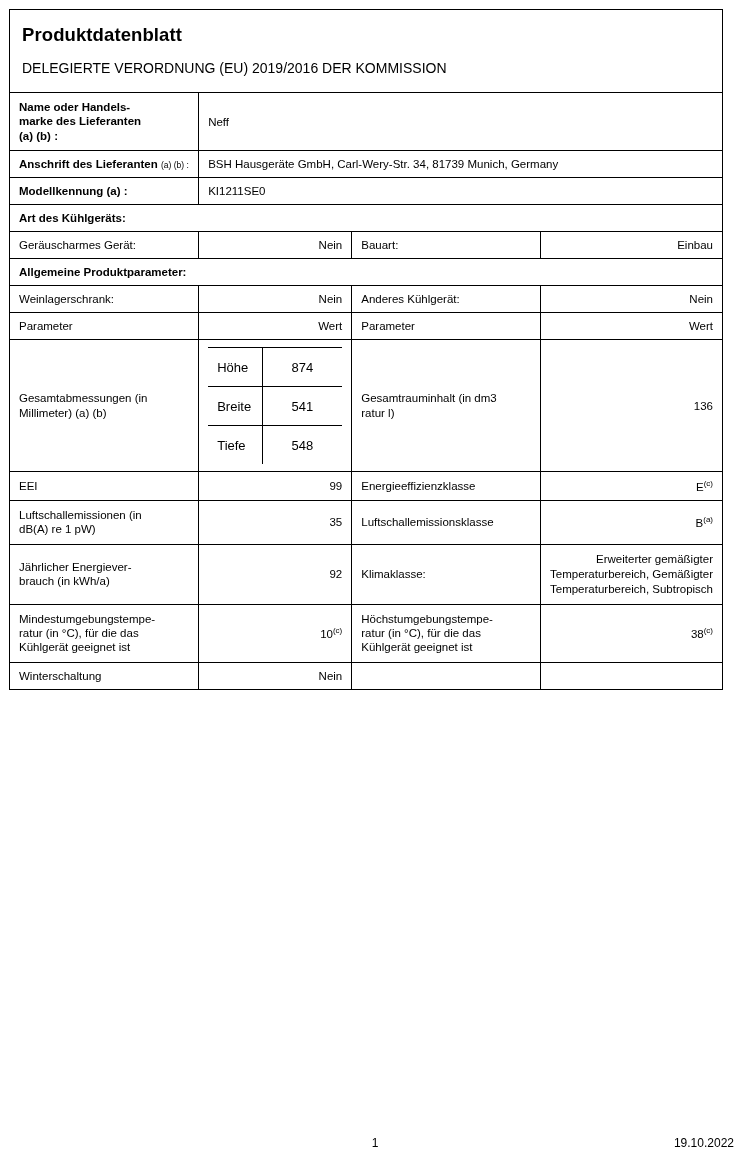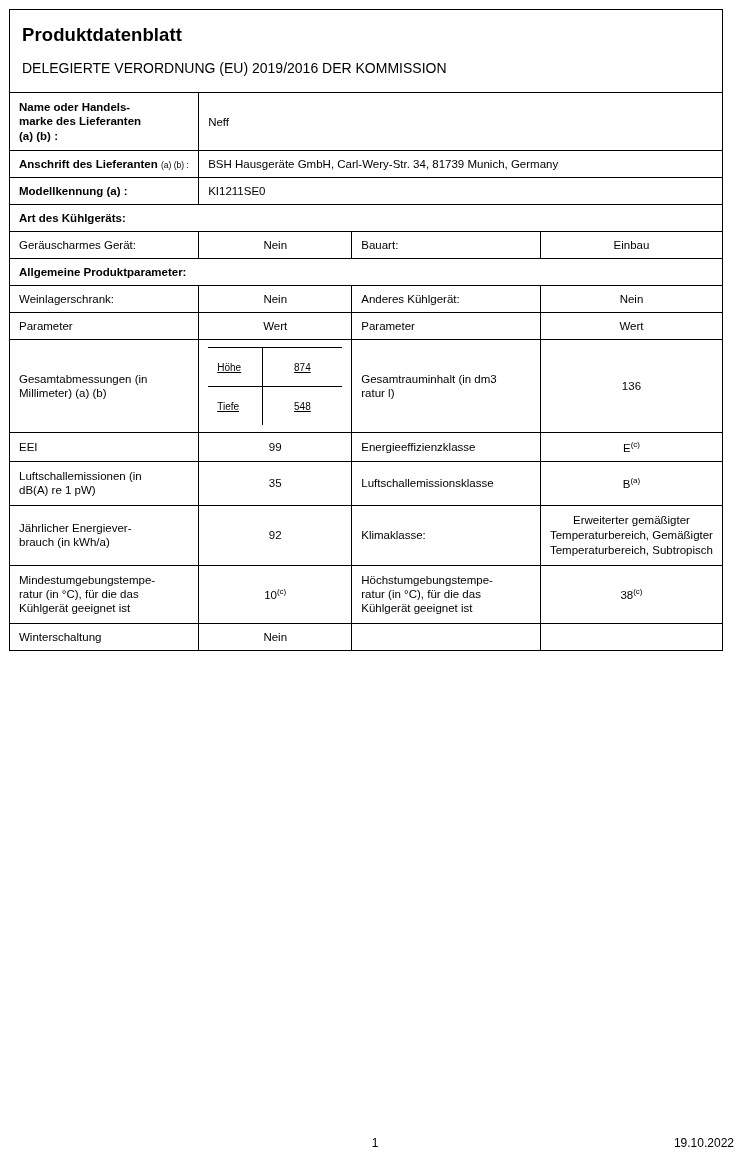--- a/index.html
+++ b/index.html
@@ -46,36 +46,35 @@
     border-collapse: collapse;
     table-layout: fixed;
     font-size: 11.5px;
   }
   table.main td {
     border-top: 1px solid #000;
     padding: 7px 9px;
     vertical-align: middle;
   }
   .b { font-weight: bold; }
-  .c { text-align: center; }
+  .c { text-align: right; }
   .sup {
     font-size: 8px;
     vertical-align: super;
   }
   .small-lbl {
     font-size: 8.5px;
     font-weight: normal;
   }
   .vline { border-left: 1px solid #000; }
   .nested {
     width: 100%;
     border-collapse: collapse;
     table-layout: fixed;
-    font-size: 10px;
-    text-decoration: underline;
+    font-size: 13px;
   }
   .nested td {
     border: none;
     border-bottom: 1px solid #000;
     padding: 7px 9px;
     height: 24px;
   }
   .nested tr:last-child td { border-bottom: none; }
   .nested td.num {
     border-left: 1px solid #000;
@@ -182,20 +181,24 @@
           <span>Millimeter) (a) (b)</span>
         </td>
         <td class="vline nopad">
           <table class="nested">
             <tbody>
                   <tr>
               <td>Höhe</td>
               <td class="num">874</td>
             </tr>
             <tr>
+              <td>Breite</td>
+              <td class="num">541</td>
+            </tr>
+            <tr>
               <td>Tiefe</td>
               <td class="num">548</td>
             </tr>
           </tbody>
               </table>
         </td>
         <td class="vline multiline">
           <span>Gesamtrauminhalt (in dm3</span><br>
           <span>ratur l)</span>
         </td>

